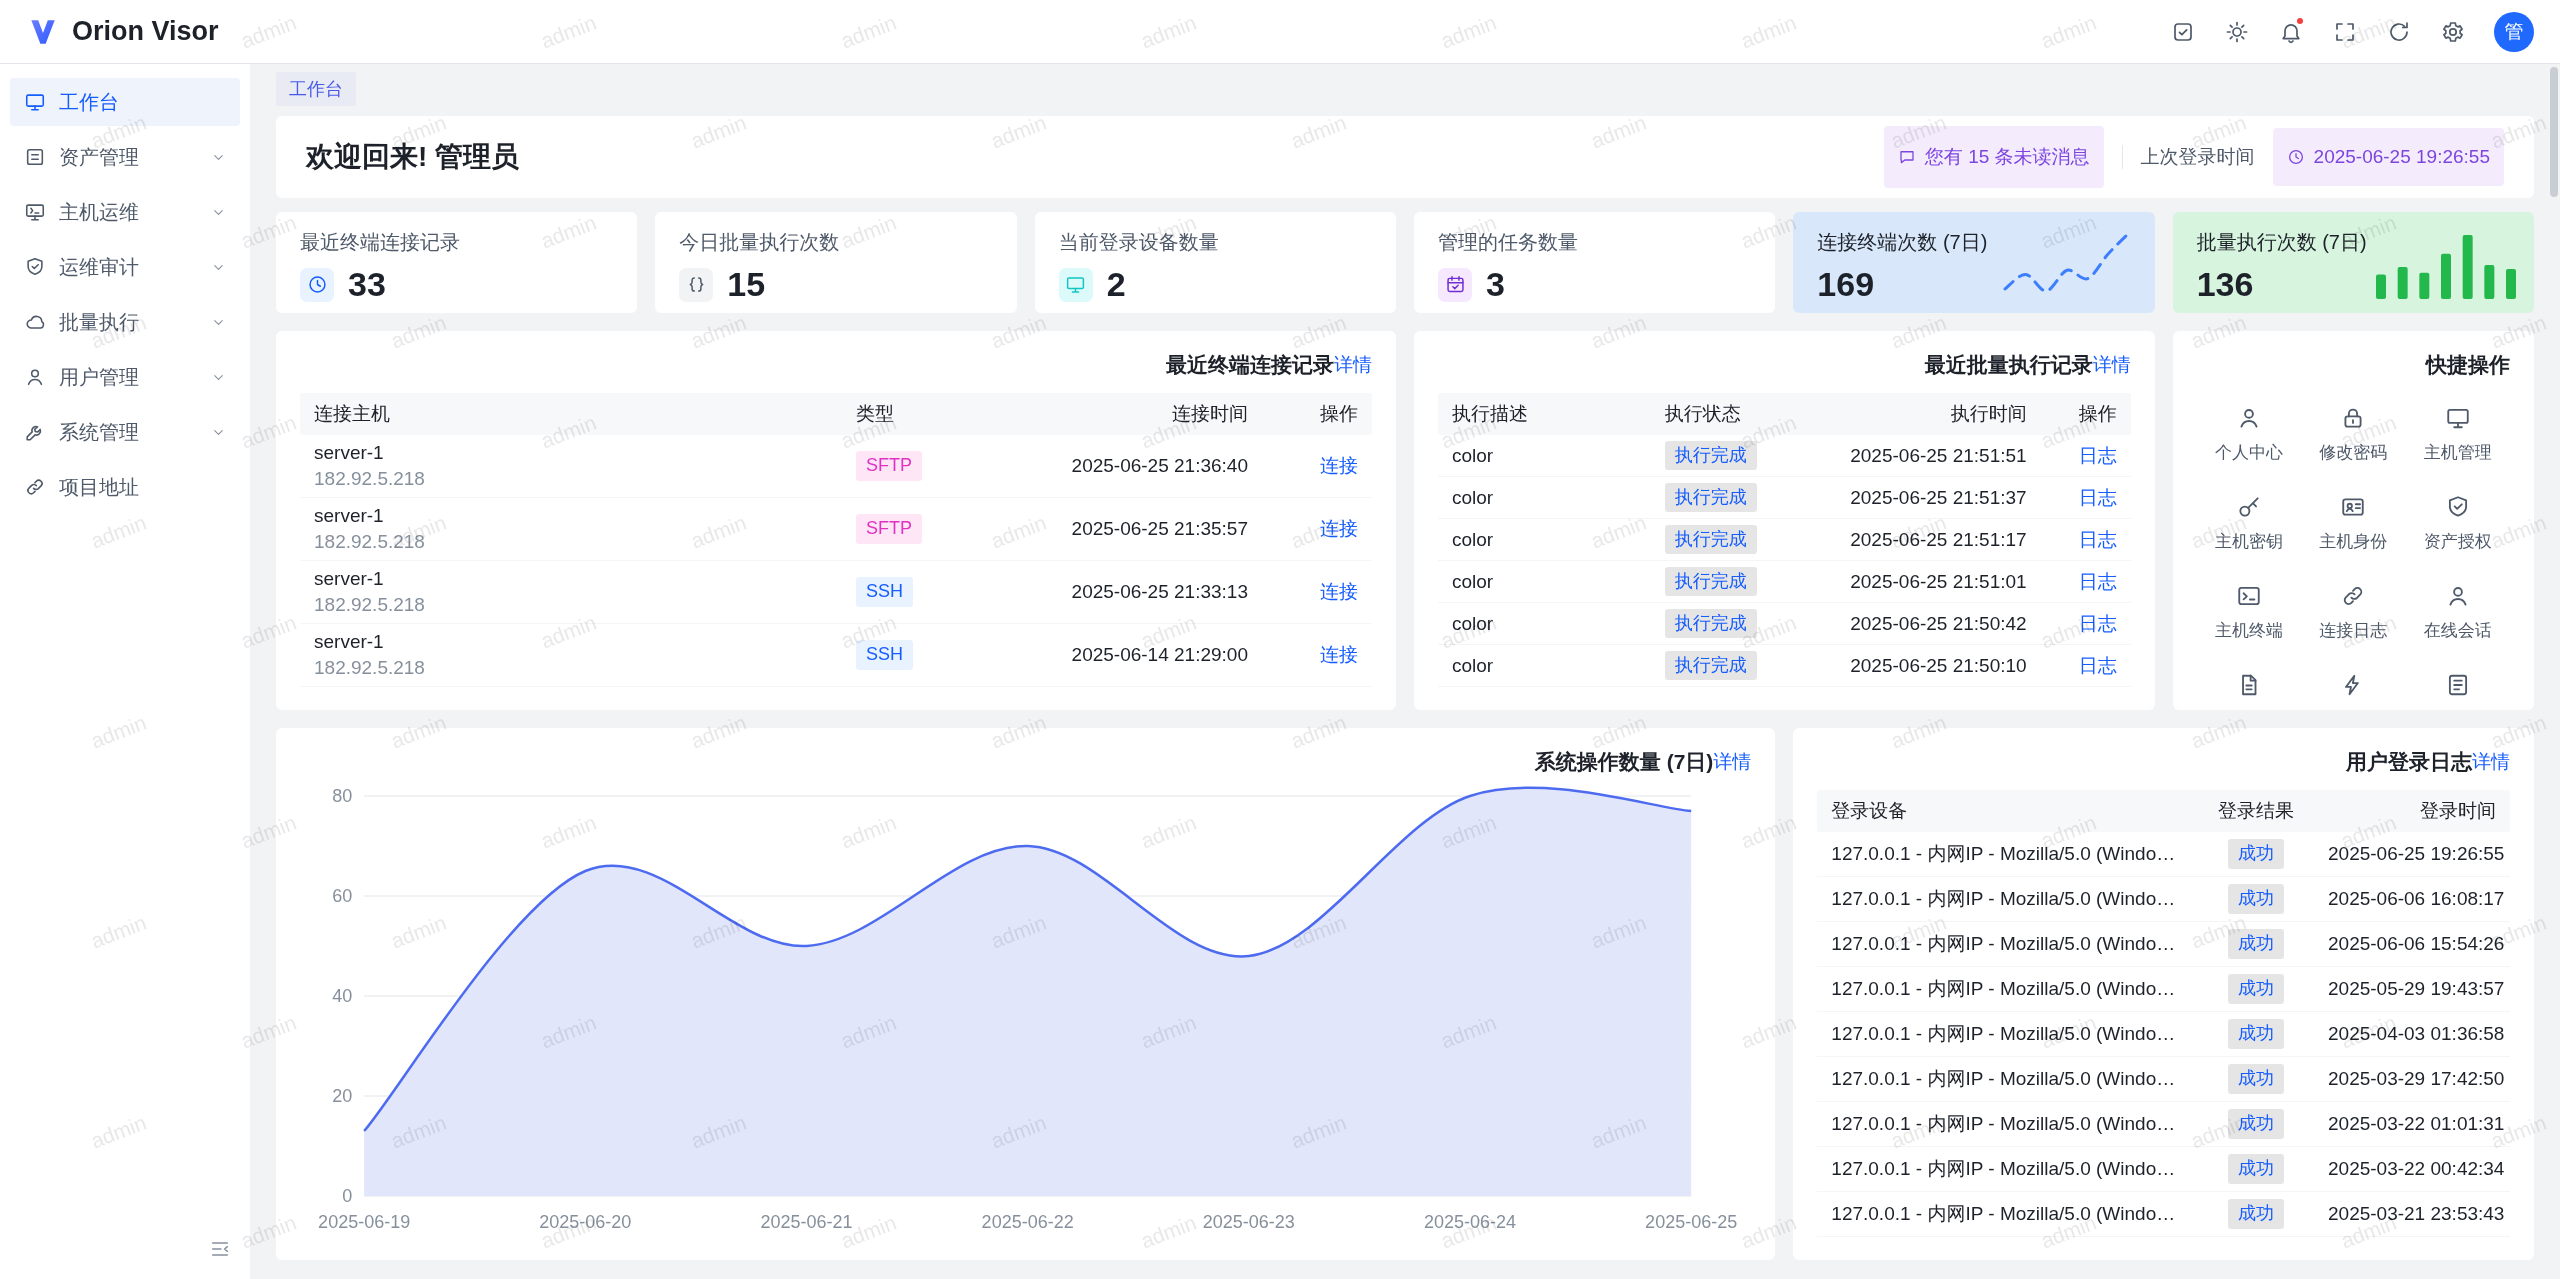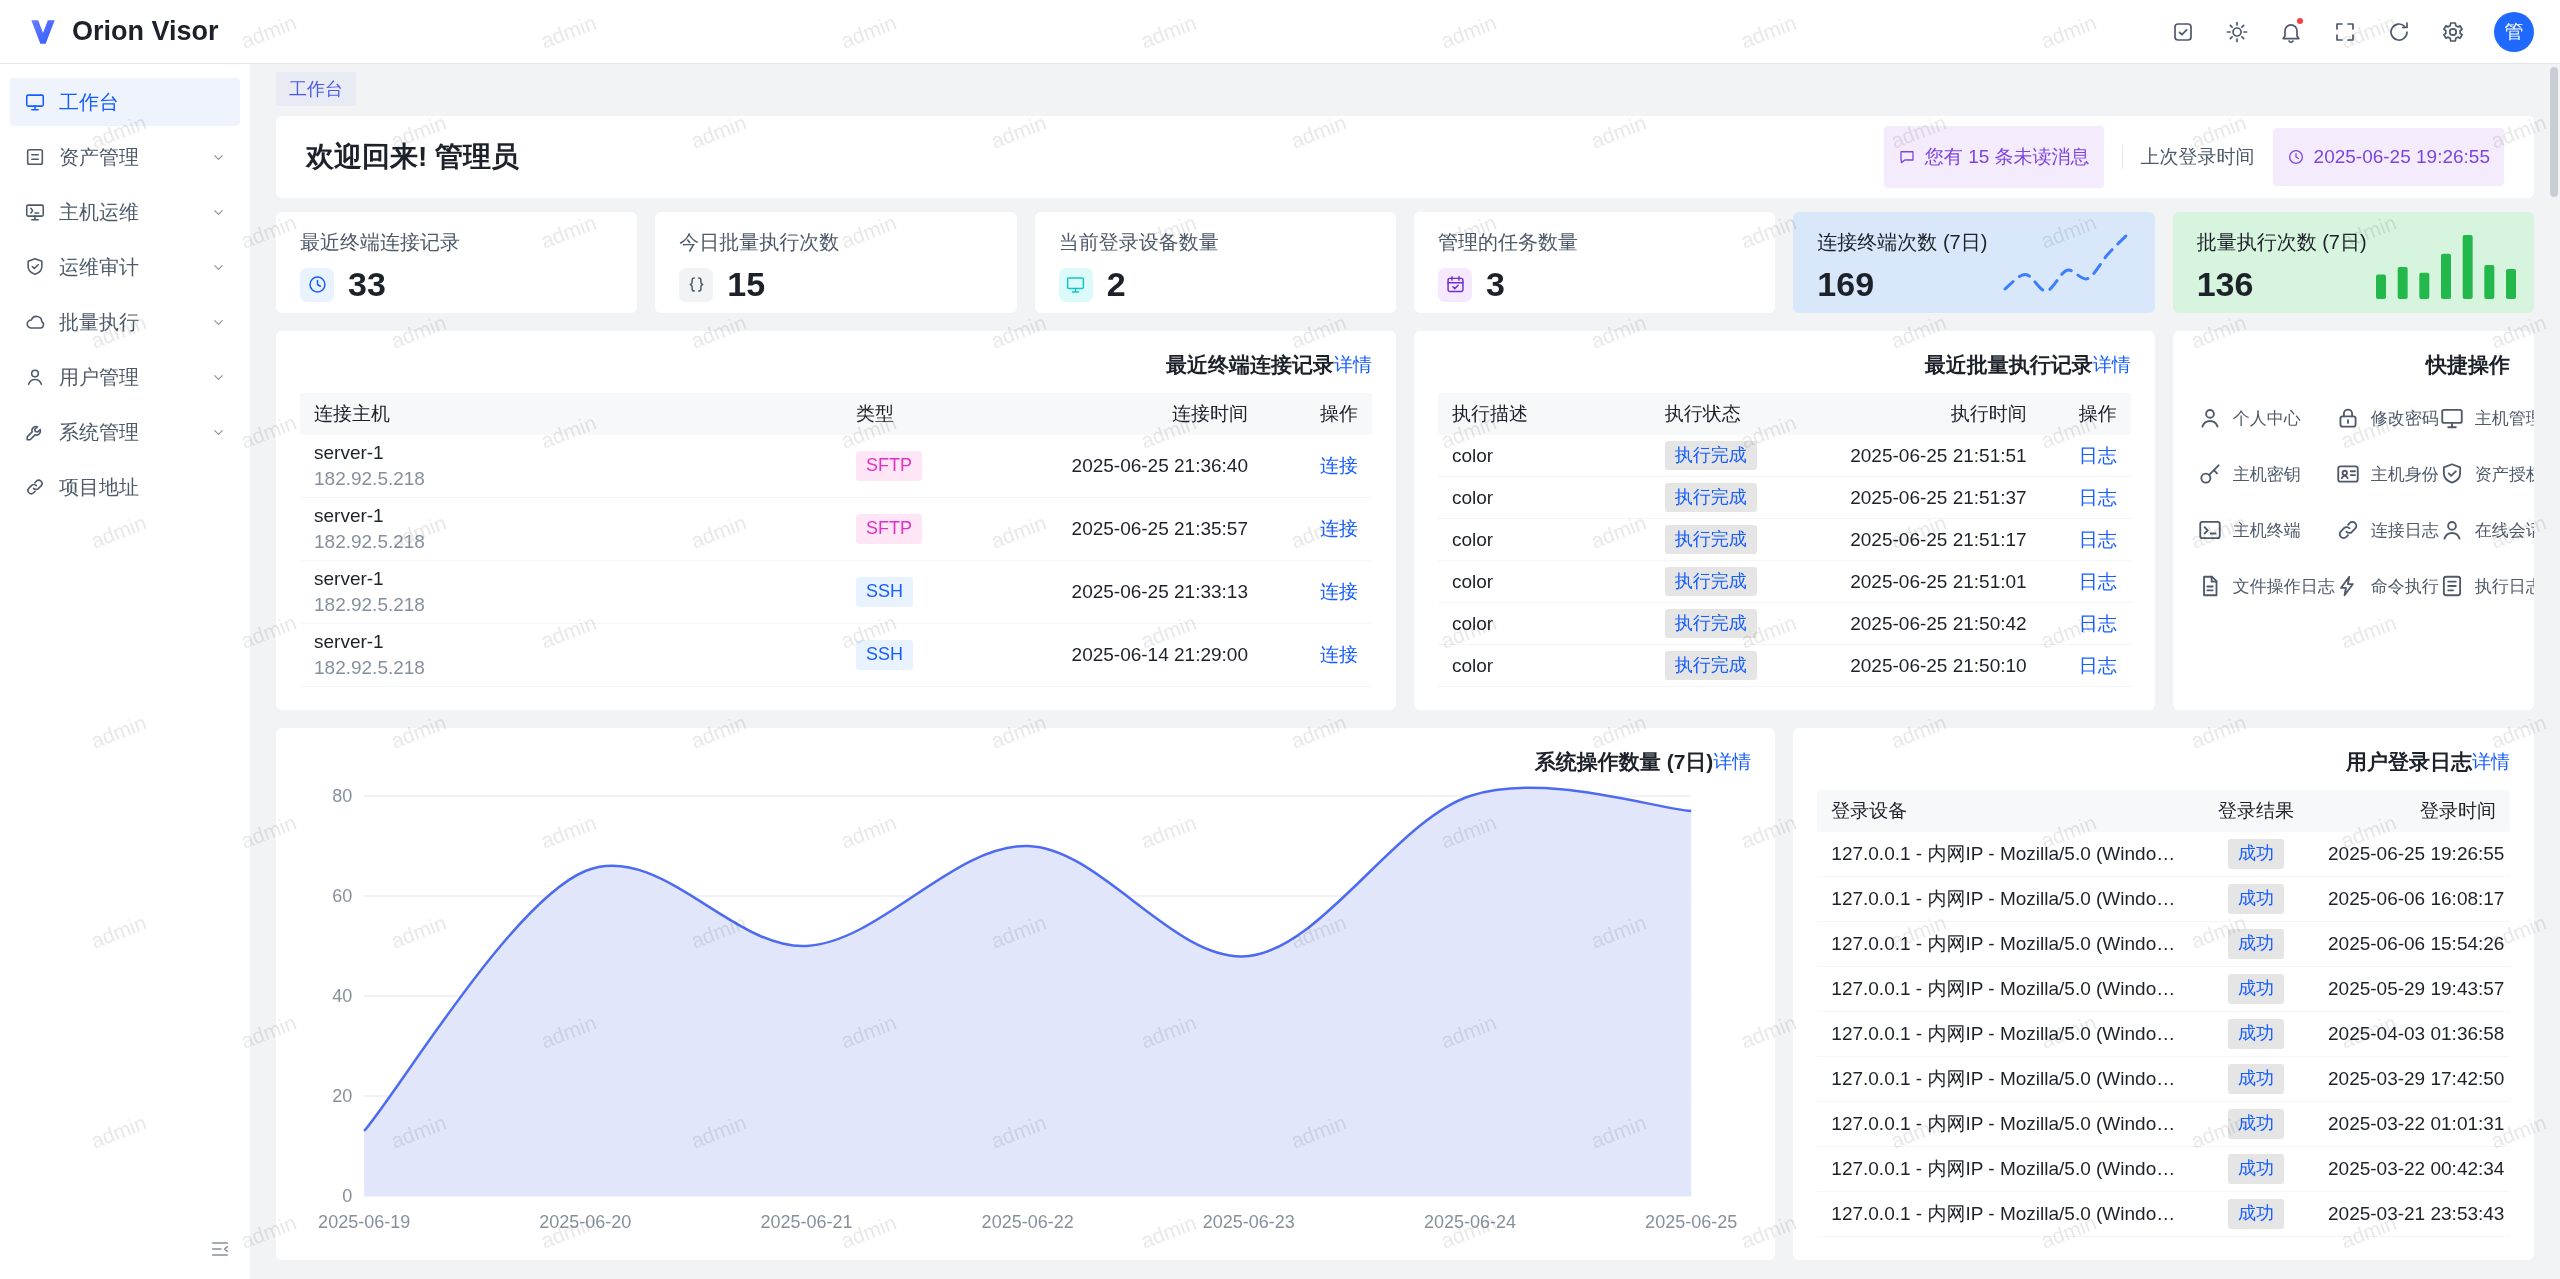--- a/index.html
+++ b/index.html
@@ -101,21 +101,21 @@
   .lc-time{width:196px;text-align:right}
   .t-login .rows .trow{height:45px}
 
   .tag{display:inline-block;font-size:18px;padding:3px 10px;border-radius:3px;line-height:1.3}
   .tag-sftp{background:#ffe6f7;color:#e131c5}
   .tag-ssh{background:#e8f3ff;color:#165dff}
   .tag-blue{background:#e5e5e5;color:#165dff}
 
   
   .quick-grid{display:grid;grid-template-columns:repeat(3,1fr);row-gap:30px;margin-top:26px}
-  .quick-item{display:flex;flex-direction:row;align-items:center;gap:10px;color:#4e5969;cursor:pointer}
+  .quick-item{display:flex;flex-direction:column;align-items:center;gap:10px;color:#4e5969;cursor:pointer}
   .quick-item svg{width:26px;height:26px}
   .quick-item .ql{font-size:17px;white-space:nowrap}
 
   
   .chart-wrap{flex:1;margin-top:6px;min-height:0}
   #main-chart{width:100%;height:100%}
 
   
   #watermark-layer{position:fixed;inset:0;z-index:100;pointer-events:none;overflow:hidden}
   .wm{position:absolute;color:rgba(0,0,0,0.095);font-size:21px;transform:rotate(-21deg);white-space:nowrap}

